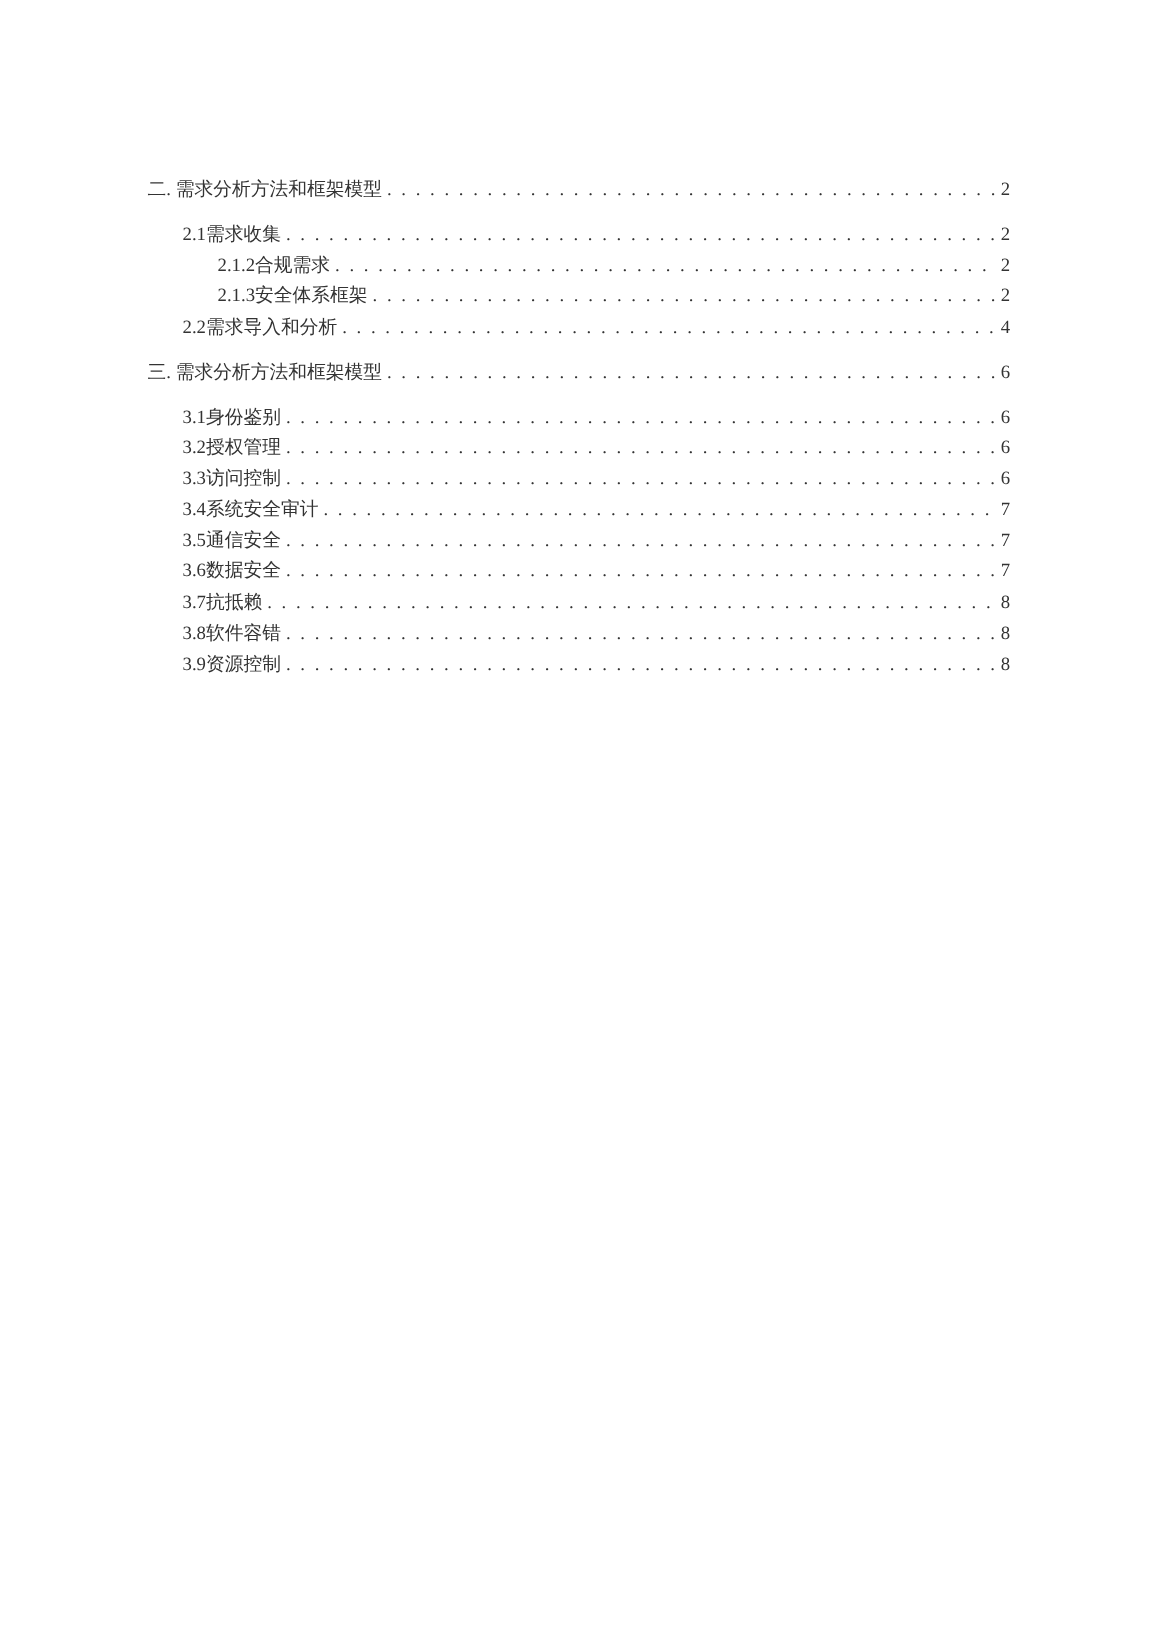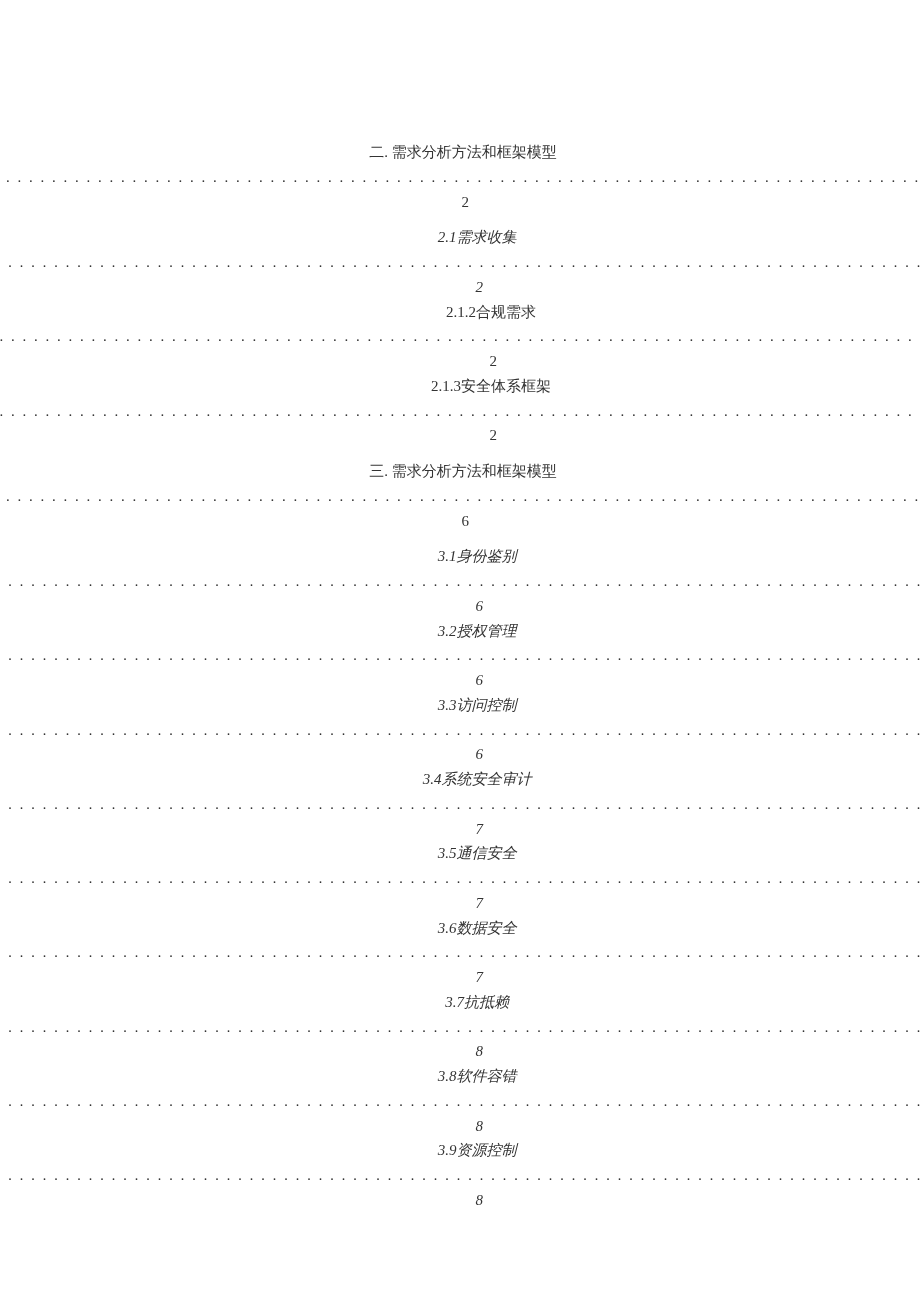--- a/index.html
+++ b/index.html
@@ -8,28 +8,27 @@
       height: 1302px;
       background: #ffffff;
       font-family: "SimSun", "宋体", serif;
       font-size: 15px;
       color: #333333;
       padding: 140px 112px 0 118px;
     }
     .toc { width: 100%; }
     .toc-entry {
       display: flex;
-      align-items: center;
+      align-items: flex-start;
       white-space: nowrap;
       line-height: 1.65;
       margin-bottom: 0px;
-      flex-direction: column;
     }
     .toc-entry.level-0 { padding-left: 0; }
-    .toc-entry.level-1 { padding-left: 28px; font-style: italic; }
+    .toc-entry.level-1 { padding-left: 28px; }
     .toc-entry.level-2 { padding-left: 56px; }
     .toc-entry .title { flex: 0 0 auto; }
     .toc-entry .leader {
       flex: 1 1 auto;
       overflow: hidden;
       letter-spacing: 2px;
       color: #333333;
       padding: 0 4px;
     }
     .toc-entry .leader::before {
@@ -55,20 +54,25 @@
     </div>
     <div class="toc-entry level-2">
       <span class="title">2.1.2合规需求</span>
       <span class="leader"></span>
       <span class="page">2</span>
     </div>
     <div class="toc-entry level-2">
       <span class="title">2.1.3安全体系框架</span>
       <span class="leader"></span>
       <span class="page">2</span>
+    </div>
+    <div class="toc-entry level-1">
+      <span class="title">2.2需求导入和分析</span>
+      <span class="leader"></span>
+      <span class="page">4</span>
     </div>
     <div class="toc-section-gap"></div>
     <div class="toc-entry level-0">
       <span class="title">三. 需求分析方法和框架模型</span>
       <span class="leader"></span>
       <span class="page">6</span>
     </div>
     <div class="toc-section-gap"></div>
     <div class="toc-entry level-1">
       <span class="title">3.1身份鉴别</span>

